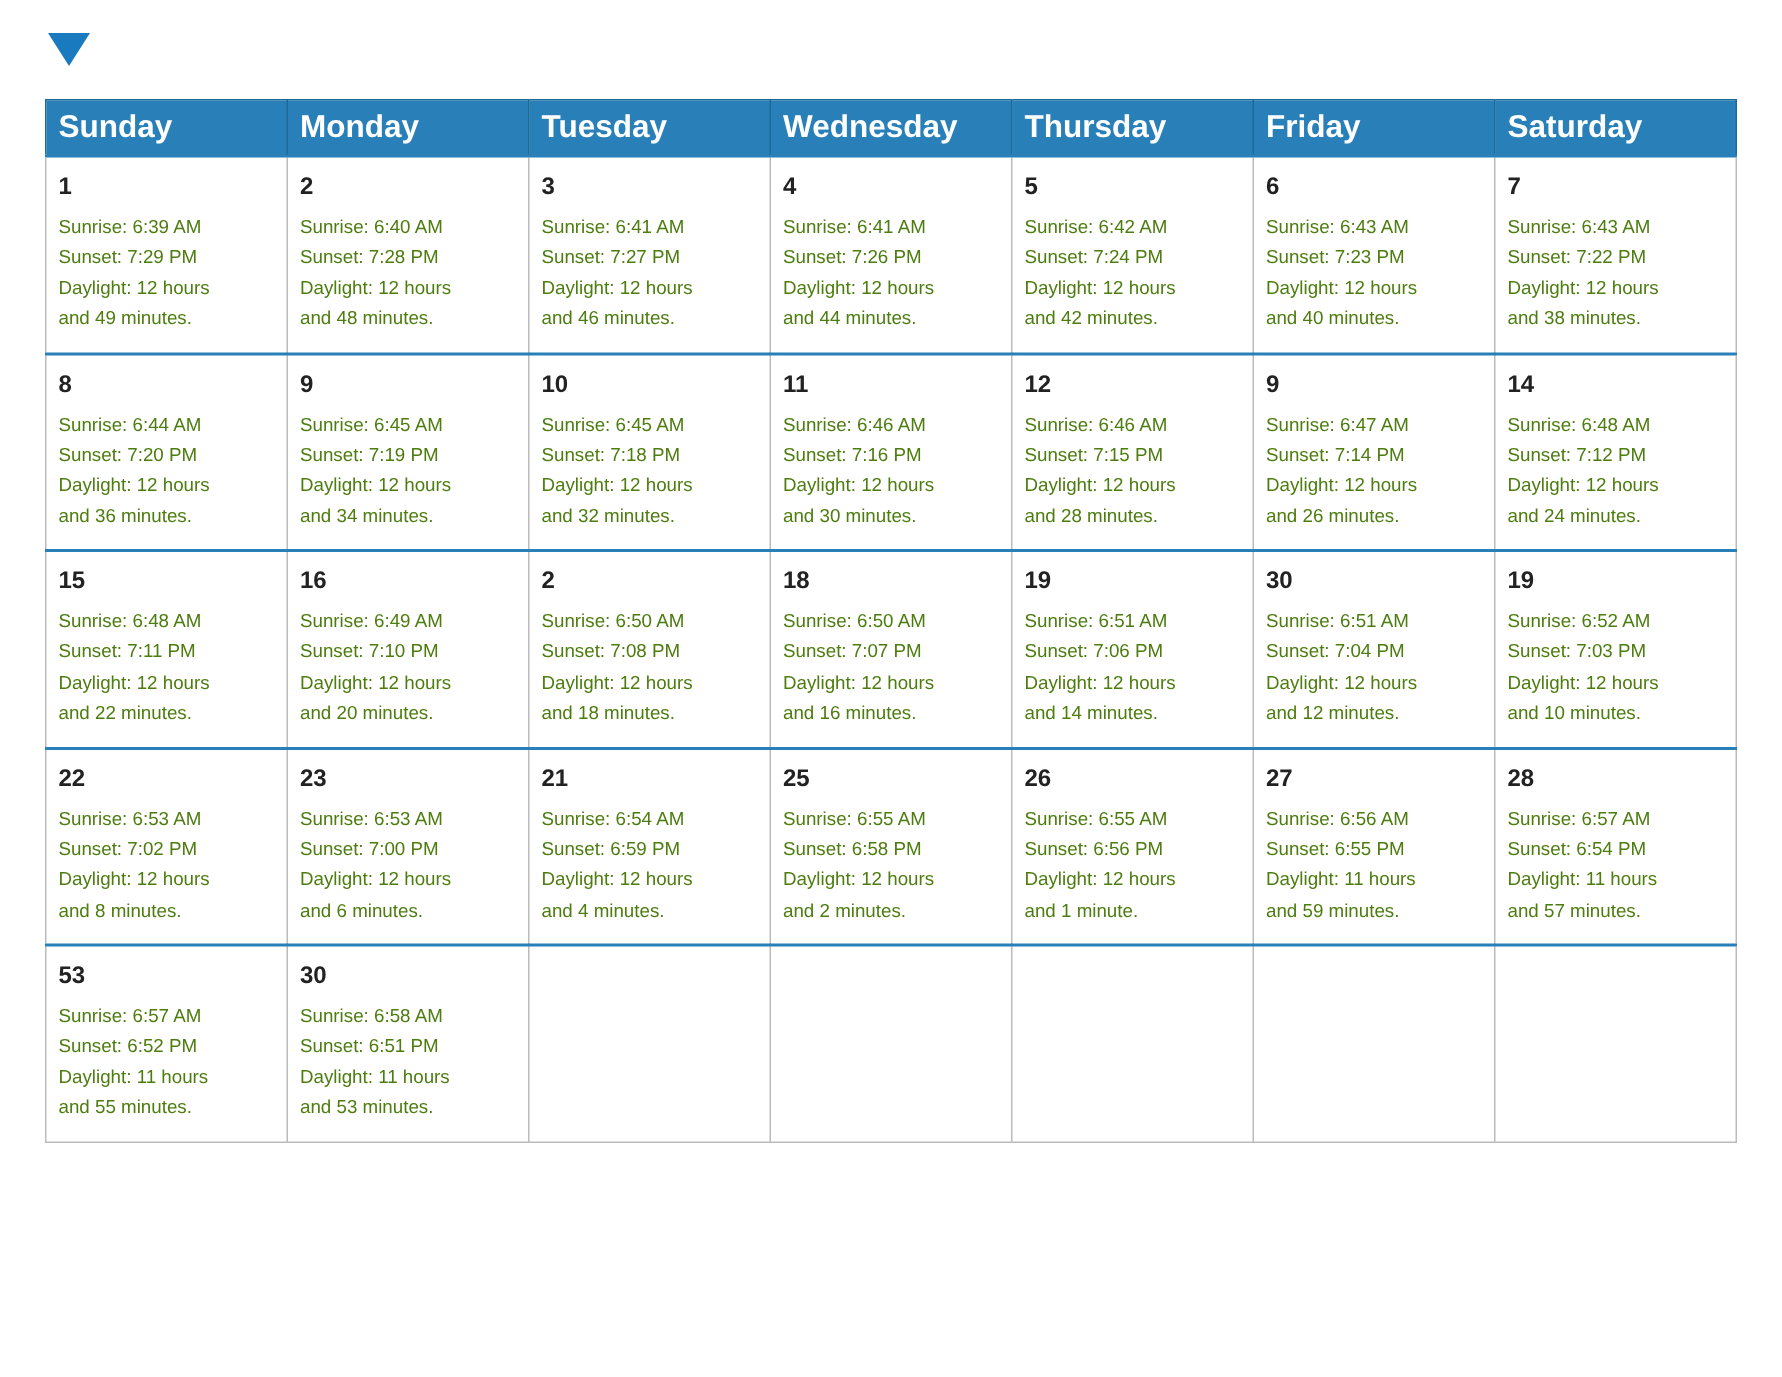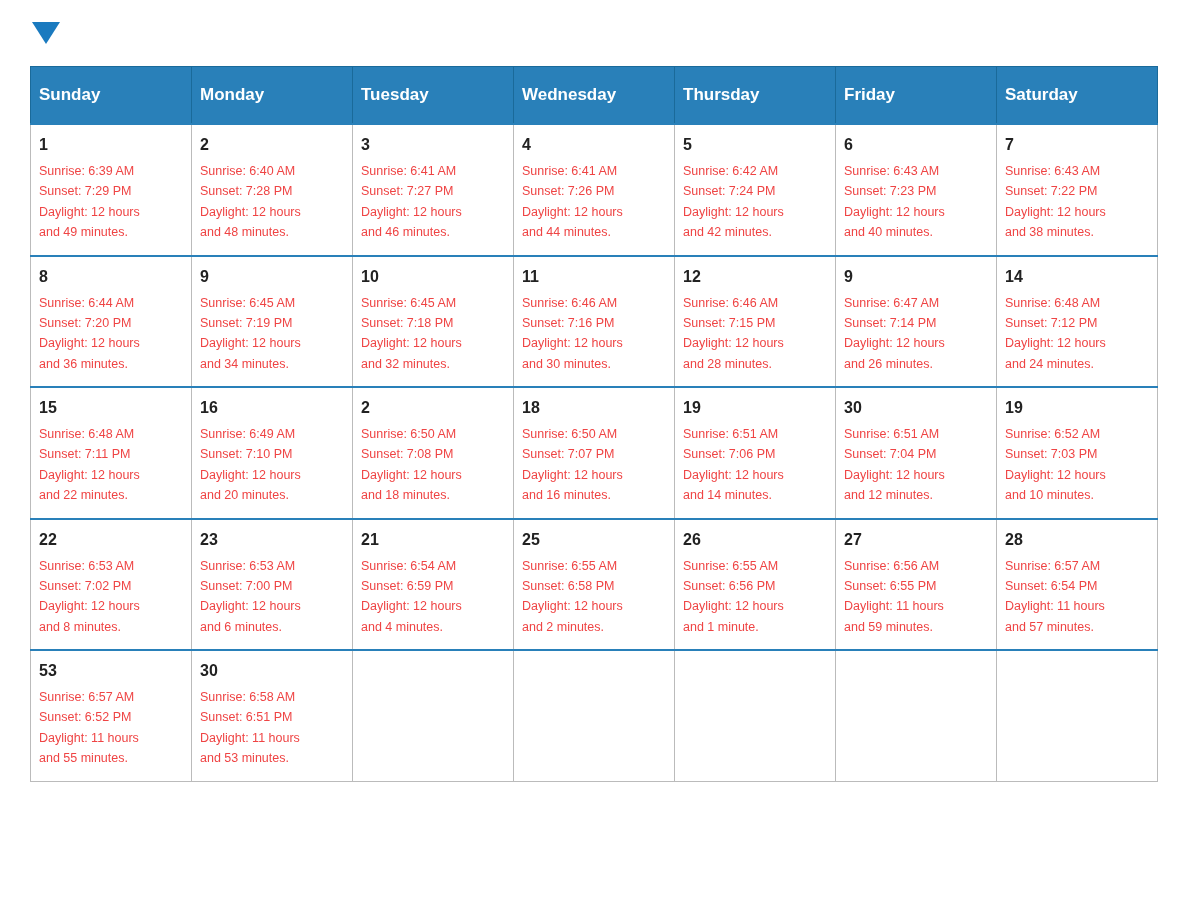--- a/index.html
+++ b/index.html
@@ -55,23 +55,23 @@
       margin-top: 4px;
     }
     table {
       width: 100%;
       border-collapse: collapse;
       border: 1px solid #999;
     }
     thead tr th {
       background-color: #2980b9;
       color: #fff;
-      font-size: 17px;
-      font-weight: bold;
-      padding: 18px 8px;
+      font-size: 21px;
+      font-weight: bold;
+      padding: 6px 8px;
       text-align: left;
       border: 1px solid #1a6a9a;
     }
     tbody tr td {
       vertical-align: top;
       padding: 8px 8px 12px 8px;
       border: 1px solid #bbb;
       width: calc(100% / 7);
       min-height: 100px;
       font-size: 13px;
@@ -83,21 +83,21 @@
     }
     .day-number {
       font-size: 16px;
       font-weight: bold;
       color: #222;
       display: block;
       margin-bottom: 4px;
     }
     .day-info {
       font-size: 12.5px;
-      color: #ef4444;
+      color: #4d7c0f;
       line-height: 1.55;
     }
     tbody tr {
       border-top: 2px solid #2980b9;
     }
   </style>
 </head>
 <body>
 
 <div class="header-area">

